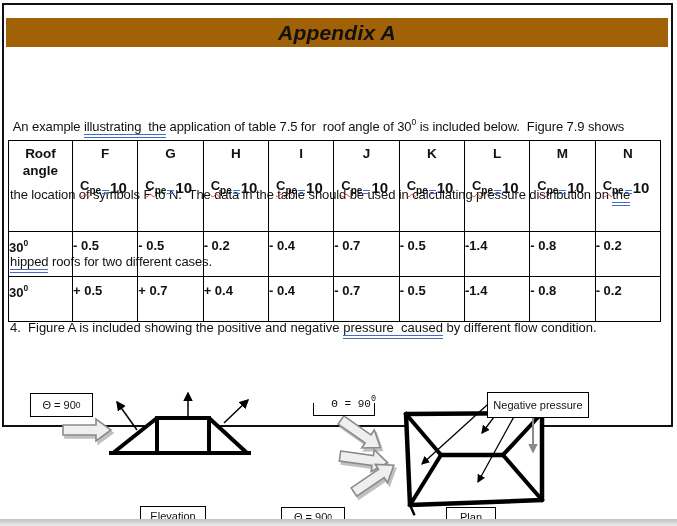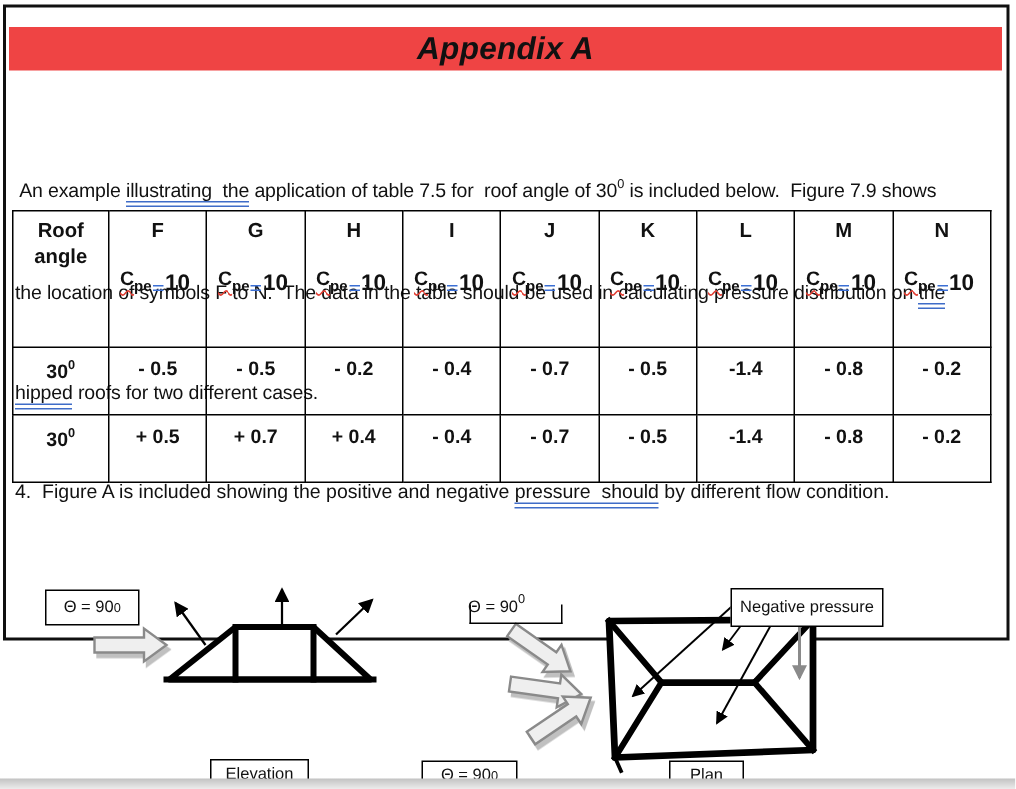--- a/index.html
+++ b/index.html
@@ -2,52 +2,52 @@
 <html><head>
 <meta charset="utf-8">
 <style>
   html,body{margin:0;padding:0;}
   #page{position:relative;width:677px;height:526px;background:#fff;overflow:hidden;
         font-family:"Liberation Sans",sans-serif;color:#111;}
   
   #page-border{position:absolute;left:2px;top:3px;width:671px;height:424px;
                border:2px solid #101010;box-sizing:border-box;}
   
-  #title-bar{position:absolute;left:6px;top:18px;width:662px;height:29px;background:#ef4444;
+  #title-bar{position:absolute;left:6px;top:18px;width:662px;height:29px;background:#a16207;
              display:flex;align-items:center;justify-content:center;}
   #title-bar .t{font-size:21px;font-weight:bold;font-style:italic;letter-spacing:.2px;}
   
   #intro{position:absolute;left:10px;top:66px;width:664px;font-size:13px;line-height:22.5px;
          letter-spacing:-0.1px;white-space:pre;}
   .du{border-bottom:4px double #3f6cc8;padding-bottom:0px;}
   sup.deg{font-size:8.5px;vertical-align:6px;letter-spacing:0;}
   
   #coef-table{position:absolute;left:8px;top:140px;border-collapse:collapse;table-layout:fixed;
               width:653px;font-size:13px;}
   #coef-table td,#coef-table th{border:1.5px solid #000;padding:0;vertical-align:top;font-weight:bold;}
   #coef-table .corner{width:63px;text-align:center;padding-top:4px;line-height:17px;font-size:13.5px;}
   #coef-table th .letter{text-align:center;padding-top:5px;font-size:13.5px;}
   #coef-table th .coeff{text-align:left;padding-left:7px;margin-top:17px;font-size:13px;}
   #coef-table .hrow th{height:86px;}
-  #coef-table .drow td{height:38px;text-align:center;padding-top:6px;margin-left:36px;}
+  #coef-table .drow td{height:38px;padding-top:6px;margin-left:36px;}
   .redwavy{text-decoration:underline wavy #e03c31 1px;text-underline-offset:3px;}
   .pe{font-size:10px;vertical-align:-4px;letter-spacing:0;}
   .ten{font-size:15px;vertical-align:-3px;}
   .bdash{display:inline-block;width:7px;height:4px;border-top:1.3px solid #3b6fd4;
          border-bottom:1.3px solid #3b6fd4;box-sizing:border-box;margin:0 1px;vertical-align:-4px;}
   
   #note{position:absolute;left:10px;top:320px;width:660px;font-size:13px;white-space:pre;}
   
   .fig-box{position:absolute;background:#fff;border:1.5px solid #000;box-sizing:border-box;
            display:flex;align-items:center;justify-content:center;font-size:11px;}
   #theta-left{left:30px;top:393px;width:63px;height:24px;}
   #theta-mid{position:absolute;left:313px;top:403px;width:62px;height:13px;
              border-left:1.5px solid #000;border-right:1.5px solid #000;border-bottom:1.5px solid #000;
              box-sizing:border-box;}
-  #theta-mid .lbl{position:absolute;left:-2px;right:-2px;top:-9px;text-align:left;font-size:11px;}
+  #theta-mid .lbl{position:absolute;left:-2px;right:-2px;top:-9px;text-align:right;font-size:11px;font-family:Liberation Mono, monospace;}
   #neg-box{left:487px;top:367px;width:102px;height:26px;font-size:11px;margin-top:25px;}
   #elev-box{left:140px;top:506px;width:66px;height:20px;}
   #theta-bottom{left:281px;top:507px;width:64px;height:19px;}
   #plan-box{left:446px;top:507px;width:50px;height:19px;}
   
   #fig-svg{position:absolute;left:0;top:0;width:677px;height:526px;pointer-events:none;}
   
   #bottom-strip{position:absolute;left:0;top:519px;width:677px;height:7px;z-index:9;
                 background:linear-gradient(#c2c2c2,#ececec);}
 </style>
@@ -132,21 +132,21 @@
       <td>- 0.4</td>
       <td>- 0.7</td>
       <td>- 0.5</td>
       <td>-1.4</td>
       <td>- 0.8</td>
       <td>- 0.2</td>
     </tr>
   </tbody>
     </table>
 
-  <div id="note"><span>4.  Figure A is included showing the positive and negative </span><span class="du">pressure  should</span><span> by different flow condition.</span></div>
+  <div id="note"><span>4.  Figure A is included showing the positive and negative </span><span class="du">pressure  caused</span><span> by different flow condition.</span></div>
 
   <svg id="fig-svg" viewBox="0 0 677 526">
     <defs>
       <marker id="ah" viewBox="0 0 10 10" refX="8.5" refY="5" markerWidth="6.5" markerHeight="6.5" orient="auto-start-reverse">
         <path d="M0,0 L10,5 L0,10 z" fill="#000"></path>
       </marker>
       <marker id="ahg" viewBox="0 0 10 10" refX="8.5" refY="5" markerWidth="5" markerHeight="5" orient="auto-start-reverse">
         <path d="M0,0 L10,5 L0,10 z" fill="#8a8a8a"></path>
       </marker>
     </defs>

